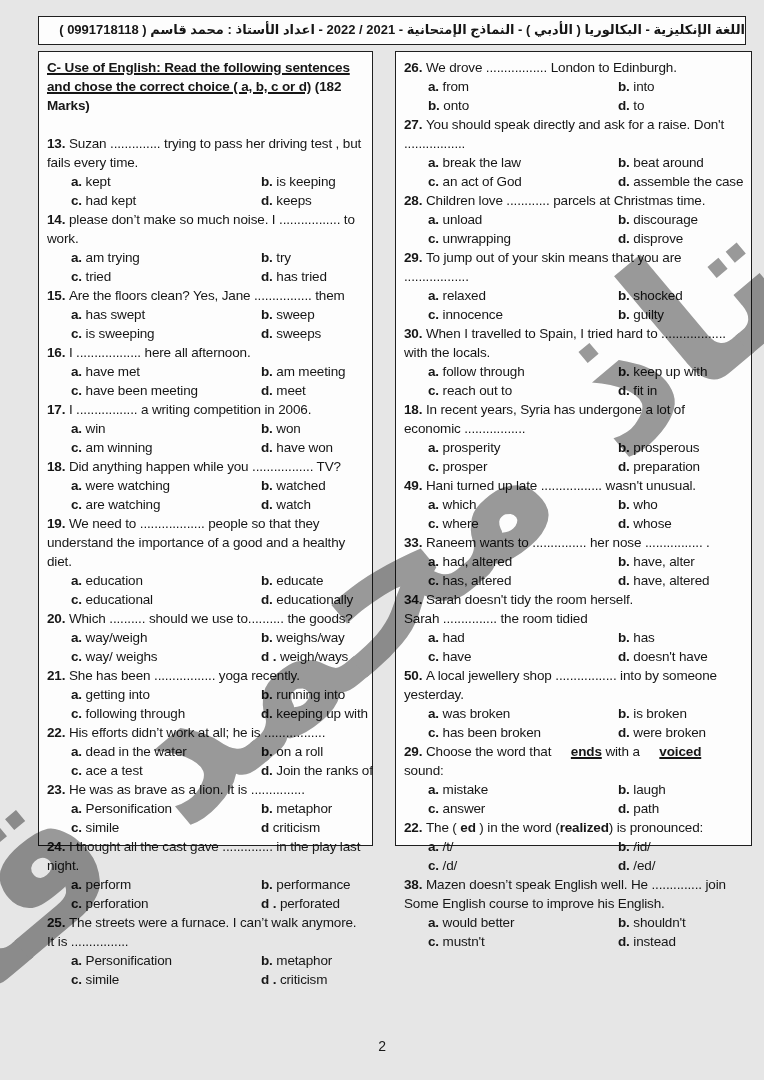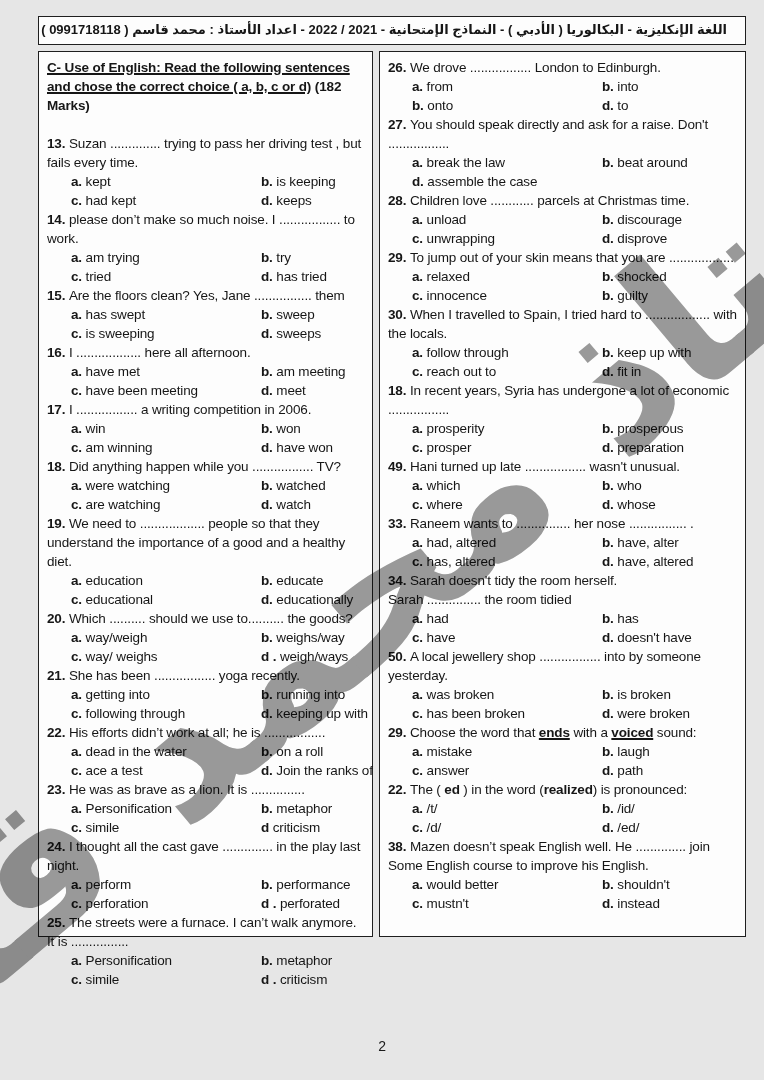--- a/index.html
+++ b/index.html
@@ -11,38 +11,38 @@
     letter-spacing:-0.15px;
     position:relative;
     overflow:hidden;
   }
   .sheet{position:absolute;inset:0;}
   .header-box{
     position:absolute;left:38px;top:16px;width:708px;height:29px;
     border:1.5px solid #1f1f1f;background:#fdfdfd;box-sizing:border-box;
     direction:rtl;text-align:right;
     font-weight:bold;font-size:13px;line-height:25px;
-    padding:0 18px;white-space:nowrap;overflow:hidden;
+    padding:0 0;white-space:nowrap;overflow:hidden;
   }
   .columns{
-    position:absolute;left:38px;top:51px;width:708px;height:886px;
-    display:flex;gap:6px;
+    position:absolute;left:38px;top:51px;width:708px;height:795px;
+    display:flex;gap:22px;
   }
   .col{
     border:1.5px solid #1f1f1f;background:#fdfdfd;box-sizing:border-box;
     padding:6px 8px 0 8px;font-size:13.5px;line-height:19px;
   }
   .col.left{width:335px;flex:none;}
   .col.right{flex:1;}
   .sec-title{font-weight:bold;font-size:13.5px;margin-bottom:19px;}
   .sec-title .u{text-decoration:underline;text-decoration-thickness:1.5px;}
   .q{margin:0;}
   .qnum{font-weight:bold;text-align:right;}
   .stem .b{font-weight:bold;}
-  .stem .bu{font-weight:bold;text-decoration:underline;text-decoration-thickness:1.5px;}
+  .stem .bu{font-weight:bold;text-decoration:underline;text-decoration-thickness:1.5px;margin-left:16px;}
   .opts{display:grid;grid-template-columns:190px 1fr;padding-left:24px;}
   .opt{white-space:nowrap;}
   .okey{font-weight:bold;}
   .watermark{
     position:absolute;left:49%;top:54%;
     transform:translate(-50%,-50%) rotate(-40deg);
     font-family:"DejaVu Sans",sans-serif;
     font-weight:bold;font-size:195px;white-space:nowrap;
     color:#9a9a9a;mix-blend-mode:multiply;
     z-index:5;pointer-events:none;letter-spacing:0;
@@ -193,20 +193,21 @@
               <div class="opt"><span class="okey">b. </span>into</div>
               <div class="opt"><span class="okey">b. </span>onto</div>
               <div class="opt"><span class="okey">d. </span>to</div>
             </div>
           </div>
           <div class="q">
             <div class="stem"><span class="qnum">27. </span><span>You should speak directly and ask for a raise. Don't .................</span></div>
             <div class="opts">
               <div class="opt"><span class="okey">a. </span>break the law</div>
               <div class="opt"><span class="okey">b. </span>beat around</div>
+              <div class="opt"><span class="okey">c. </span>an act of God</div>
               <div class="opt"><span class="okey">d. </span>assemble the case</div>
             </div>
           </div>
           <div class="q">
             <div class="stem"><span class="qnum">28. </span><span>Children love ............ parcels at Christmas time.</span></div>
             <div class="opts">
               <div class="opt"><span class="okey">a. </span>unload</div>
               <div class="opt"><span class="okey">b. </span>discourage</div>
               <div class="opt"><span class="okey">c. </span>unwrapping</div>
               <div class="opt"><span class="okey">d. </span>disprove</div>

